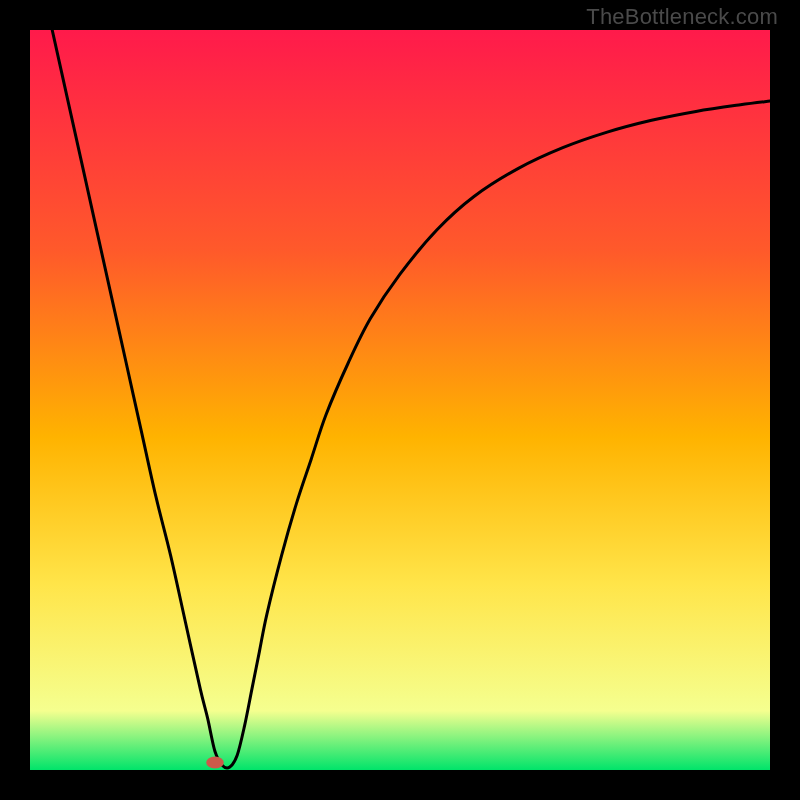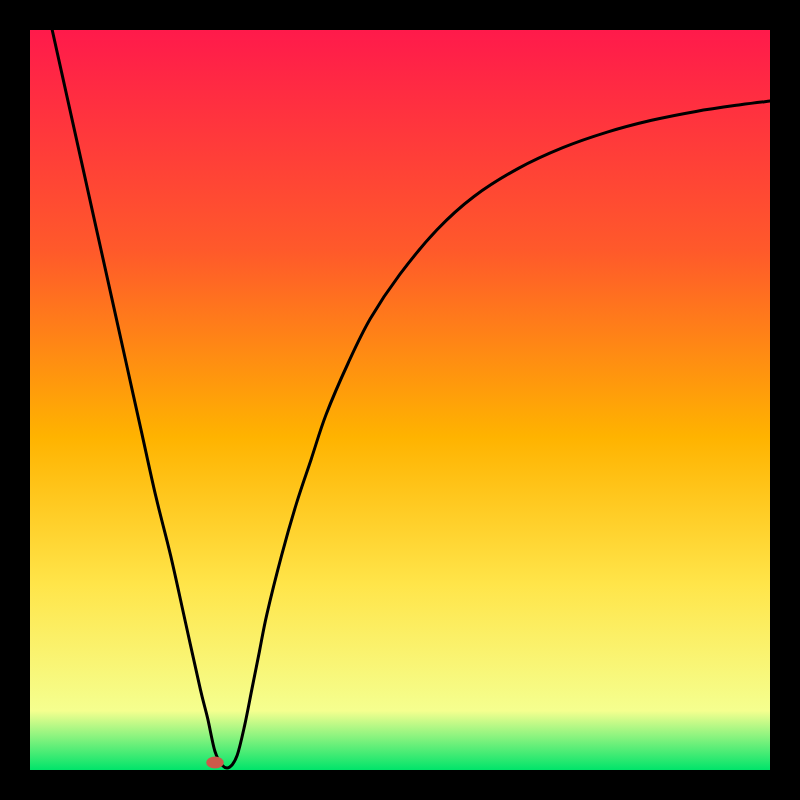--- a/index.html
+++ b/index.html
@@ -53,13 +53,14 @@
       </linearGradient>
     </defs>
 
     <rect x="0" y="0" width="740" height="740" fill="url(#bg-grad)"></rect>
 
     <path id="curve-path" fill="none" stroke="#000000" stroke-width="3" stroke-linejoin="round" stroke-linecap="round" d="M 22.2 0 C 24.666666666666664 11.100000000000003, 32.06666666666666 44.40000000000002, 37 66.60000000000002 C 41.93333333333334 88.80000000000003, 46.866666666666674 111.00000000000004, 51.800000000000004 133.20000000000005 C 56.733333333333334 155.40000000000006, 61.66666666666666 177.60000000000008, 66.6 199.80000000000007 C 71.53333333333333 222.00000000000006, 76.46666666666667 244.2, 81.4 266.4 C 86.33333333333334 288.59999999999997, 91.26666666666667 310.79999999999995, 96.2 332.99999999999994 C 101.13333333333334 355.19999999999993, 106.06666666666666 377.4, 111 399.59999999999997 C 115.93333333333334 421.79999999999995, 120.86666666666667 445.23333333333335, 125.80000000000001 466.2 C 130.73333333333335 487.16666666666663, 135.66666666666666 504.4333333333333, 140.6 525.4 C 145.53333333333333 546.3666666666667, 150.46666666666667 569.8, 155.4 592 C 160.33333333333334 614.2, 166.50000000000003 642.5666666666667, 170.20000000000002 658.6 C 173.9 674.6333333333333, 175.13333333333333 677.7166666666667, 177.6 688.2 C 180.06666666666666 698.6833333333334, 182.53333333333333 713.6066666666667, 185 721.5 C 187.46666666666667 729.3933333333333, 189.93333333333334 732.9699999999999, 192.4 735.56 C 194.86666666666667 738.15, 197.33333333333334 738.7666666666667, 199.8 737.04 C 202.26666666666668 735.3133333333333, 204.73333333333335 732.1066666666667, 207.20000000000002 725.2 C 209.66666666666669 718.2933333333334, 212.13333333333333 706.7, 214.6 695.6 C 217.06666666666666 684.5, 219.53333333333333 670.9333333333334, 222 658.6 C 224.46666666666667 646.2666666666667, 226.93333333333334 633.9333333333334, 229.4 621.6 C 231.86666666666667 609.2666666666667, 233.10000000000002 600.6333333333333, 236.8 584.6 C 240.5 568.5666666666667, 246.66666666666669 543.9, 251.60000000000002 525.4 C 256.53333333333336 506.9, 261.46666666666664 489.6333333333333, 266.4 473.6 C 271.3333333333333 457.5666666666667, 276.26666666666665 444, 281.2 429.2 C 286.1333333333333 414.4, 289.8333333333333 400.83333333333337, 296 384.8 C 302.1666666666667 368.76666666666665, 310.79999999999995 349.0333333333333, 318.2 332.99999999999994 C 325.6 316.9666666666666, 331.7666666666667 303.40000000000003, 340.40000000000003 288.6 C 349.03333333333336 273.8, 358.9 259, 370 244.2 C 381.1 229.4, 394.66666666666674 212.75000000000006, 407.00000000000006 199.80000000000007 C 419.33333333333337 186.85000000000008, 430.43333333333334 176.73666666666668, 444 166.5 C 457.56666666666666 156.26333333333332, 473.6 146.52, 488.40000000000003 138.38 C 503.20000000000005 130.23999999999998, 518 123.7033333333333, 532.8 117.65999999999997 C 547.5999999999999 111.61666666666663, 562.4000000000001 106.68333333333334, 577.2 102.12 C 592 97.55666666666667, 606.8000000000001 93.7333333333333, 621.6 90.27999999999997 C 636.4 86.82666666666664, 651.2 83.98999999999997, 666 81.39999999999998 C 680.8 78.80999999999999, 698.0666666666666 76.46666666666668, 710.4 74.74000000000001 C 722.7333333333333 73.01333333333334, 735.0666666666666 71.65666666666664, 740 71.03999999999996"></path>
 
     <ellipse id="marker-dot" rx="8.8" ry="6" cx="185" cy="732.6" fill="#cc5a4a"></ellipse>
   </svg>
 
+  <div class="watermark">TheBottleneck.com</div>
 </div>
 
 </body></html>

